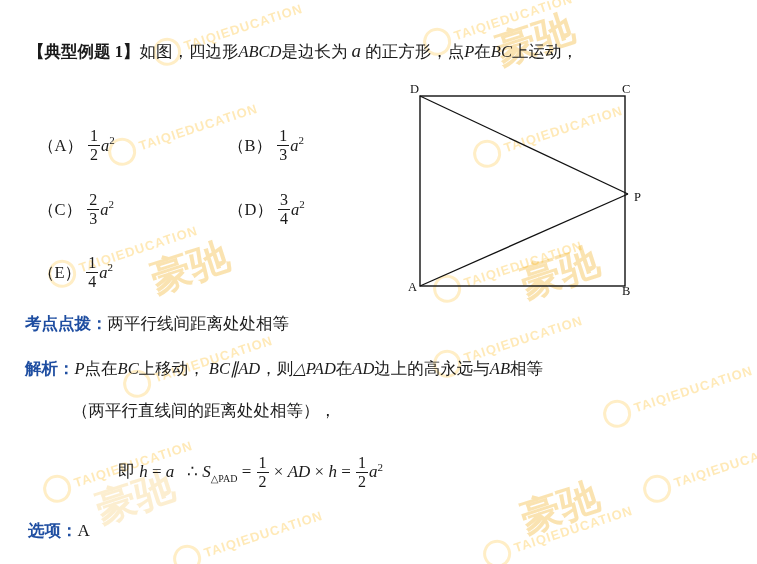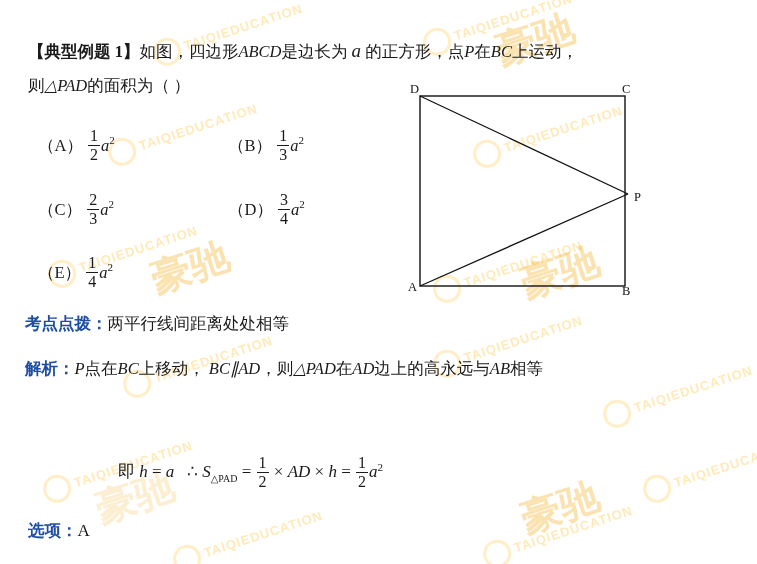--- a/index.html
+++ b/index.html
@@ -88,23 +88,20 @@
   <div class="wm-big" style="left:495px;top:12px;">豪驰</div>
   <div class="wm-big" style="left:150px;top:240px;">豪驰</div>
   <div class="wm-big" style="left:520px;top:245px;">豪驰</div>
   <div class="wm-big" style="left:520px;top:480px;">豪驰</div>
   <div class="wm-big" style="left:95px;top:470px;opacity:.18">豪驰</div>
 
   <div class="line t16" style="left:28px;top:40px;">
     <b>【典型例题 1】</b><span>如图，四边形</span><i class="m">ABCD</i><span>是边长为</span> <i class="m bigvar">a</i> <span>的正方形，点</span><i class="m">P</i><span>在</span><i class="m">BC</i><span>上运动，</span>
   </div>
 
-  <div class="line t16" style="left:28px;top:75px;">
-    <span>则</span><i class="m">△PAD</i><span>的面积为（ ）</span>
-  </div>
 
   <div class="line t16" style="left:38px;top:128px;">
     <span>（A）</span>
     <span class="frac"><span class="num">1</span><span class="den">2</span></span><i class="m">a</i><span class="sup">2</span>
   </div>
   <div class="line t16" style="left:228px;top:128px;">
     <span>（B）</span>
     <span class="frac"><span class="num">1</span><span class="den">3</span></span><i class="m">a</i><span class="sup">2</span>
   </div>
 
@@ -138,20 +135,21 @@
   </div>
 
   <div class="line t16" style="left:25px;top:358px;">
     <span class="blue-lab">解析：</span><i class="m">P</i><span>点在</span><i class="m">BC</i><span>上移动，</span>&nbsp;<i class="m">BC∥AD</i><span>，则</span><i class="m">△PAD</i><span>在</span><i class="m">AD</i><span>边上的高永远与</span><i class="m">AB</i><span>相等</span>
   </div>
 
   <div class="line t16" style="left:25px;top:313px;">
     <span class="blue-lab">考点点拨：</span><span>两平行线间距离处处相等</span>
   </div>
 
+  <div class="line t16" style="left:72px;top:400px;">（两平行直线间的距离处处相等），</div>
 
   <div class="line" style="left:118px;top:455px;font-size:17px;">
     <span>即</span>
     <i class="m">h</i>
     <span>= </span><i class="m">a</i>&nbsp;&nbsp;
     <span>∴</span>
     <i class="m">S</i><span style="font-size:10px;vertical-align:sub;">△PAD</span>
     <span>=</span>
     <span class="frac"><span class="num">1</span><span class="den">2</span></span>
     <span>×</span>

